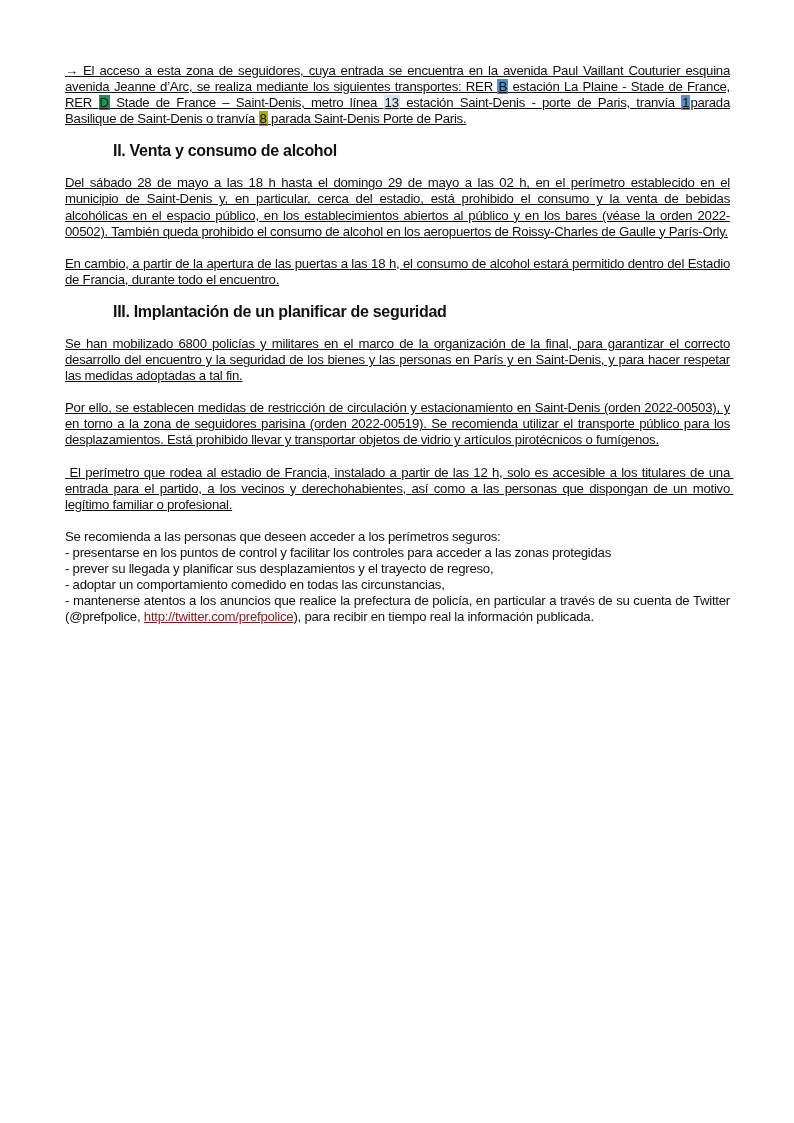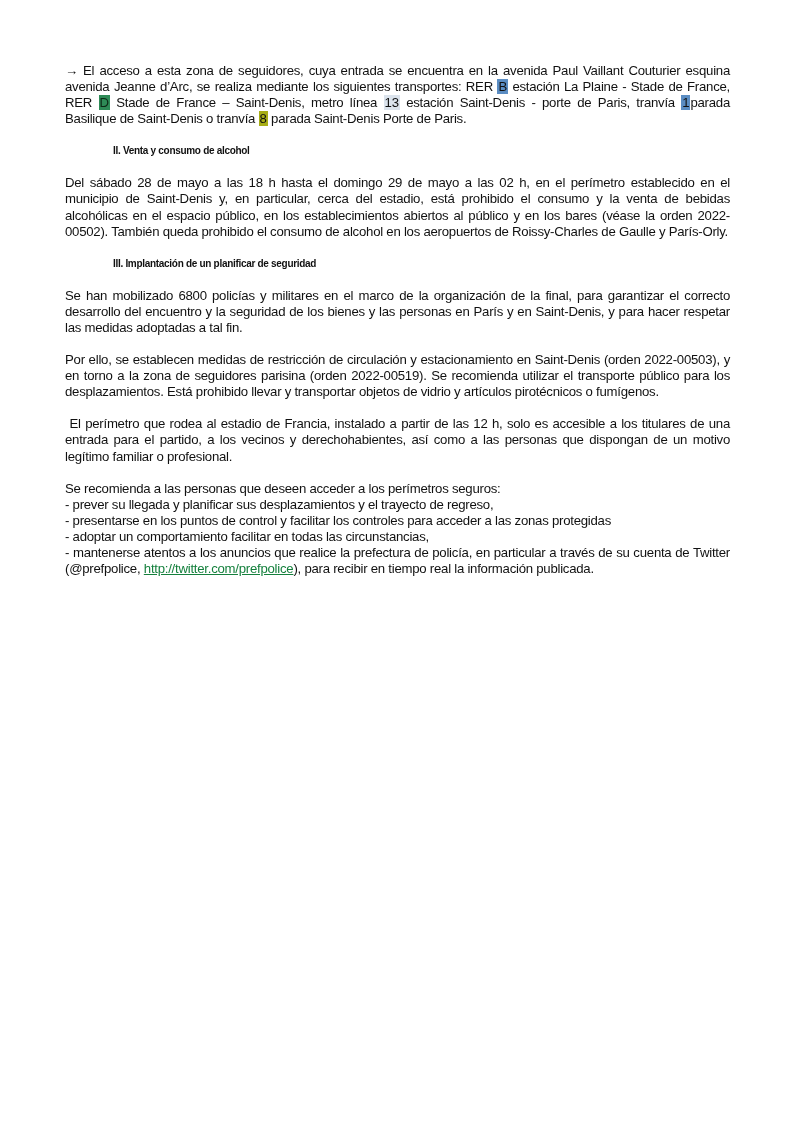--- a/index.html
+++ b/index.html
@@ -3,61 +3,62 @@
 <meta charset="utf-8">
 <style>
   html, body { margin: 0; padding: 0; background: #ffffff; }
   body { width: 794px; height: 1123px; position: relative; overflow: hidden; }
   .page {
     position: absolute; left: 65px; top: 63px; width: 665px;
     font-family: "Liberation Sans", sans-serif;
     font-size: 13.2px; line-height: 16.1px; color: #111111;
     letter-spacing: -0.25px;
   }
-  p { margin: 0 0 16px 0; text-align: justify; }
+  p { margin: 0 0 16px 0; text-align: justify; text-decoration: underline; }
   p.last-line { text-align-last: left; }
   h2 {
     font-family: "Liberation Sans", sans-serif;
-    font-size: 10px; font-weight: bold; margin: 0 0 16px 48px; line-height: 16px;
+    font-size: 16px; font-weight: bold; margin: 0 0 16px 48px; line-height: 16px;
     letter-spacing: -0.3px;
   }
   .badge { padding: 0 1px; }
   .badge-b { background: #5b8dc3; }
   .badge-d { background: #2e8b57; color: #0d2a17; }
   .badge-13 { background: #dbe3ec; }
   .badge-1 { background: #5b8dc3; }
   .badge-8 { background: #a7ad16; }
   ul.recs { list-style: none; margin: 0; padding: 0; }
   ul.recs li { text-align: left; }
   ul.recs li.justify { text-align: justify; }
-  a.link { color: #15803d; }
+  a.link { color: #7f1d1d; }
 </style>
 </head>
 <body>
 
 <div class="page">
 
   <p class="last-line">
     <span>→</span>
     <span>El acceso a esta zona de seguidores, cuya entrada se encuentra en la avenida Paul Vaillant Couturier esquina avenida Jeanne d’Arc, se realiza mediante los siguientes transportes: RER </span><span class="badge badge-b" style="background: rgb(91, 141, 195);">B</span><span> estación La Plaine - Stade de France, RER </span><span class="badge badge-d" style="background: rgb(46, 139, 87);">D</span><span> Stade de France – Saint-Denis, metro línea </span><span class="badge badge-13" style="background: rgb(219, 227, 236);">13</span><span> estación Saint-Denis - porte de Paris, tranvía </span><span class="badge badge-1" style="background: rgb(91, 141, 195);">1</span><span>parada Basilique de Saint-Denis o tranvía </span><span class="badge badge-8" style="background: rgb(167, 173, 22);">8</span><span> parada Saint-Denis Porte de Paris.</span>
   </p>
 
   <h2>II. Venta y consumo de alcohol</h2>
   <p class="last-line">Del sábado 28 de mayo a las 18 h hasta el domingo 29 de mayo a las 02 h, en el perímetro establecido en el municipio de Saint-Denis y, en particular, cerca del estadio, está prohibido el consumo y la venta de bebidas alcohólicas en el espacio público, en los establecimientos abiertos al público y en los bares (véase la orden 2022-00502). También queda prohibido el consumo de alcohol en los aeropuertos de Roissy-Charles de Gaulle y París-Orly.</p>
+  <p class="last-line">En cambio, a partir de la apertura de las puertas a las 18 h, el consumo de alcohol estará permitido dentro del Estadio de Francia, durante todo el encuentro.</p>
 
   <h2>III. Implantación de un planificar de seguridad</h2>
   <p class="last-line">Se han mobilizado 6800 policías y militares en el marco de la organización de la final, para garantizar el correcto desarrollo del encuentro y la seguridad de los bienes y las personas en París y en Saint-Denis, y para hacer respetar las medidas adoptadas a tal fin.</p>
   <p class="last-line">Por ello, se establecen medidas de restricción de circulación y estacionamiento en Saint-Denis (orden 2022-00503), y en torno a la zona de seguidores parisina (orden 2022-00519). Se recomienda utilizar el transporte público para los desplazamientos. Está prohibido llevar y transportar objetos de vidrio y artículos pirotécnicos o fumígenos.</p>
   <p class="last-line" style="white-space: pre-wrap;"> El perímetro que rodea al estadio de Francia, instalado a partir de las 12 h, solo es accesible a los titulares de una entrada para el partido, a los vecinos y derechohabientes, así como a las personas que dispongan de un motivo legítimo familiar o profesional.</p>
 
   <div>
     <div>Se recomienda a las personas que deseen acceder a los perímetros seguros:</div>
     <ul class="recs">
+      <li>- presentarse en los puntos de control y facilitar los controles para acceder a las zonas protegidas</li>
       <li>- prever su llegada y planificar sus desplazamientos y el trayecto de regreso,</li>
-      <li>- presentarse en los puntos de control y facilitar los controles para acceder a las zonas protegidas</li>
-      <li>- adoptar un comportamiento facilitar en todas las circunstancias,</li>
+      <li>- adoptar un comportamiento comedido en todas las circunstancias,</li>
       <li class="justify" style="text-align-last:left;">
         <span>- mantenerse atentos a los anuncios que realice la prefectura de policía, en particular a través de su cuenta de Twitter (@prefpolice, </span><a class="link" href="#">http://twitter.com/prefpolice</a><span>), para recibir en tiempo real la información publicada.</span>
       </li>
     </ul>
   </div>
 
 </div>
 
 </body></html>

